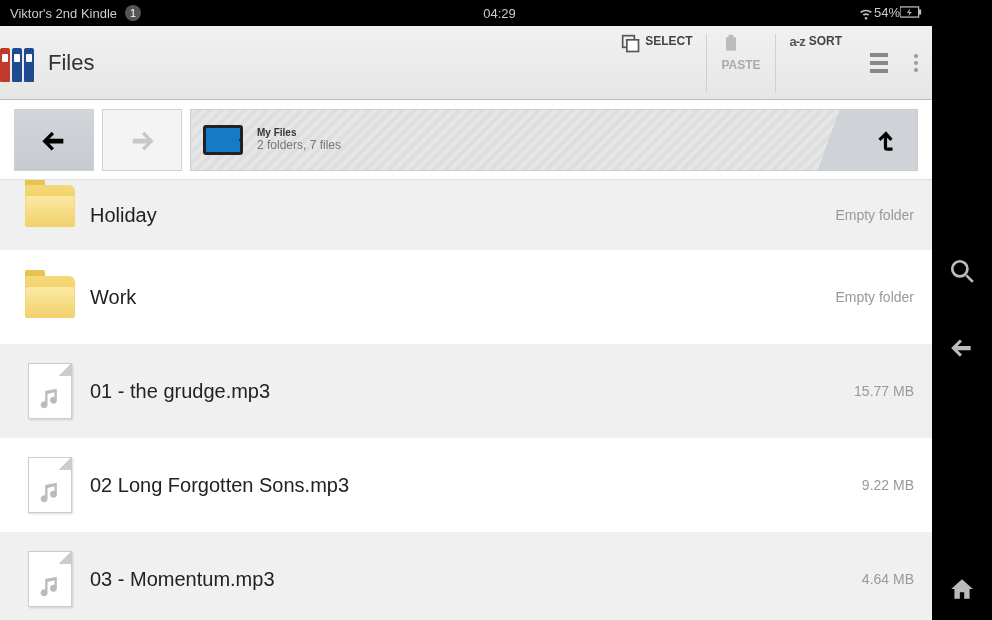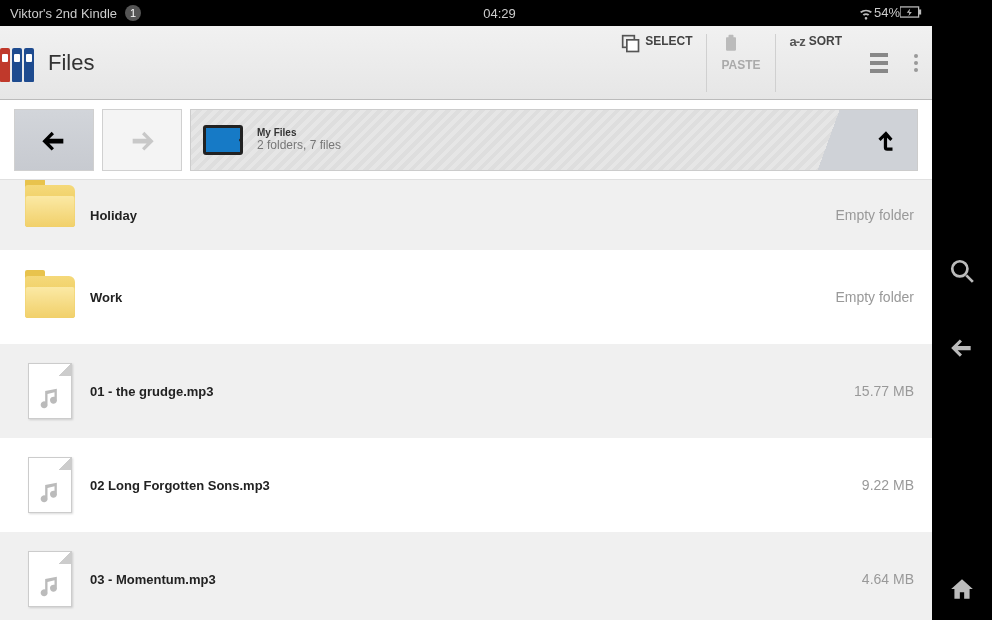--- a/index.html
+++ b/index.html
@@ -49,21 +49,21 @@
   .crumb-txt .t1 { font-size:10px; font-weight:bold; color:#333; }
   .crumb-txt .t2 { font-size:12px; color:#777; }
   .up-cell { width:62px; height:62px; display:flex; align-items:center; justify-content:center; position:absolute; right:0; top:0; z-index:2;}
   .up-cell svg { width:26px; height:26px; }
 
   
   .filelist { flex:1; overflow:hidden; background:#fff; }
   .filerow { height:94px; display:flex; align-items:center; padding:0 18px 0 10px; }
   .filerow.alt { background:#f0f0f0; }
   .filerow .ic { width:80px; display:flex; justify-content:center; }
-  .filerow .name { flex:1; font-size:13px; color:#222;font-weight:bold; }
+  .filerow .name { flex:1; font-size:20px; color:#222; }
   .filerow .meta { font-size:14px; color:#999; }
   .folder-ic { width:50px; height:42px; position:relative; }
   .folder-ic .back { position:absolute; inset:0; background:linear-gradient(#f5d97a,#e8c34d); border-radius:3px 6px 3px 3px; }
   .folder-ic .tab { position:absolute; top:-6px; left:0; width:20px; height:10px; background:#e8c34d; border-radius:2px 2px 0 0;}
   .folder-ic .front { position:absolute; left:0; right:0; bottom:0; top:10px; background:linear-gradient(#fbe9a5,#f1d06a); border-radius:2px 2px 3px 3px; transform:perspective(80px) rotateX(4deg); transform-origin:bottom; }
   .file-ic { width:44px; height:56px; background:#fff; border:1px solid #ccc; position:relative; box-shadow:1px 1px 2px rgba(0,0,0,0.15); }
   .file-ic::before { content:""; position:absolute; top:0; right:0; width:12px; height:12px; background:linear-gradient(135deg,#fff 49%, #ccc 50%); }
   .file-ic svg { position:absolute; bottom:6px; left:8px; width:28px; height:28px; }
   .row-partial { height:70px !important; }
   .folder-partial { margin-top:-18px;}

